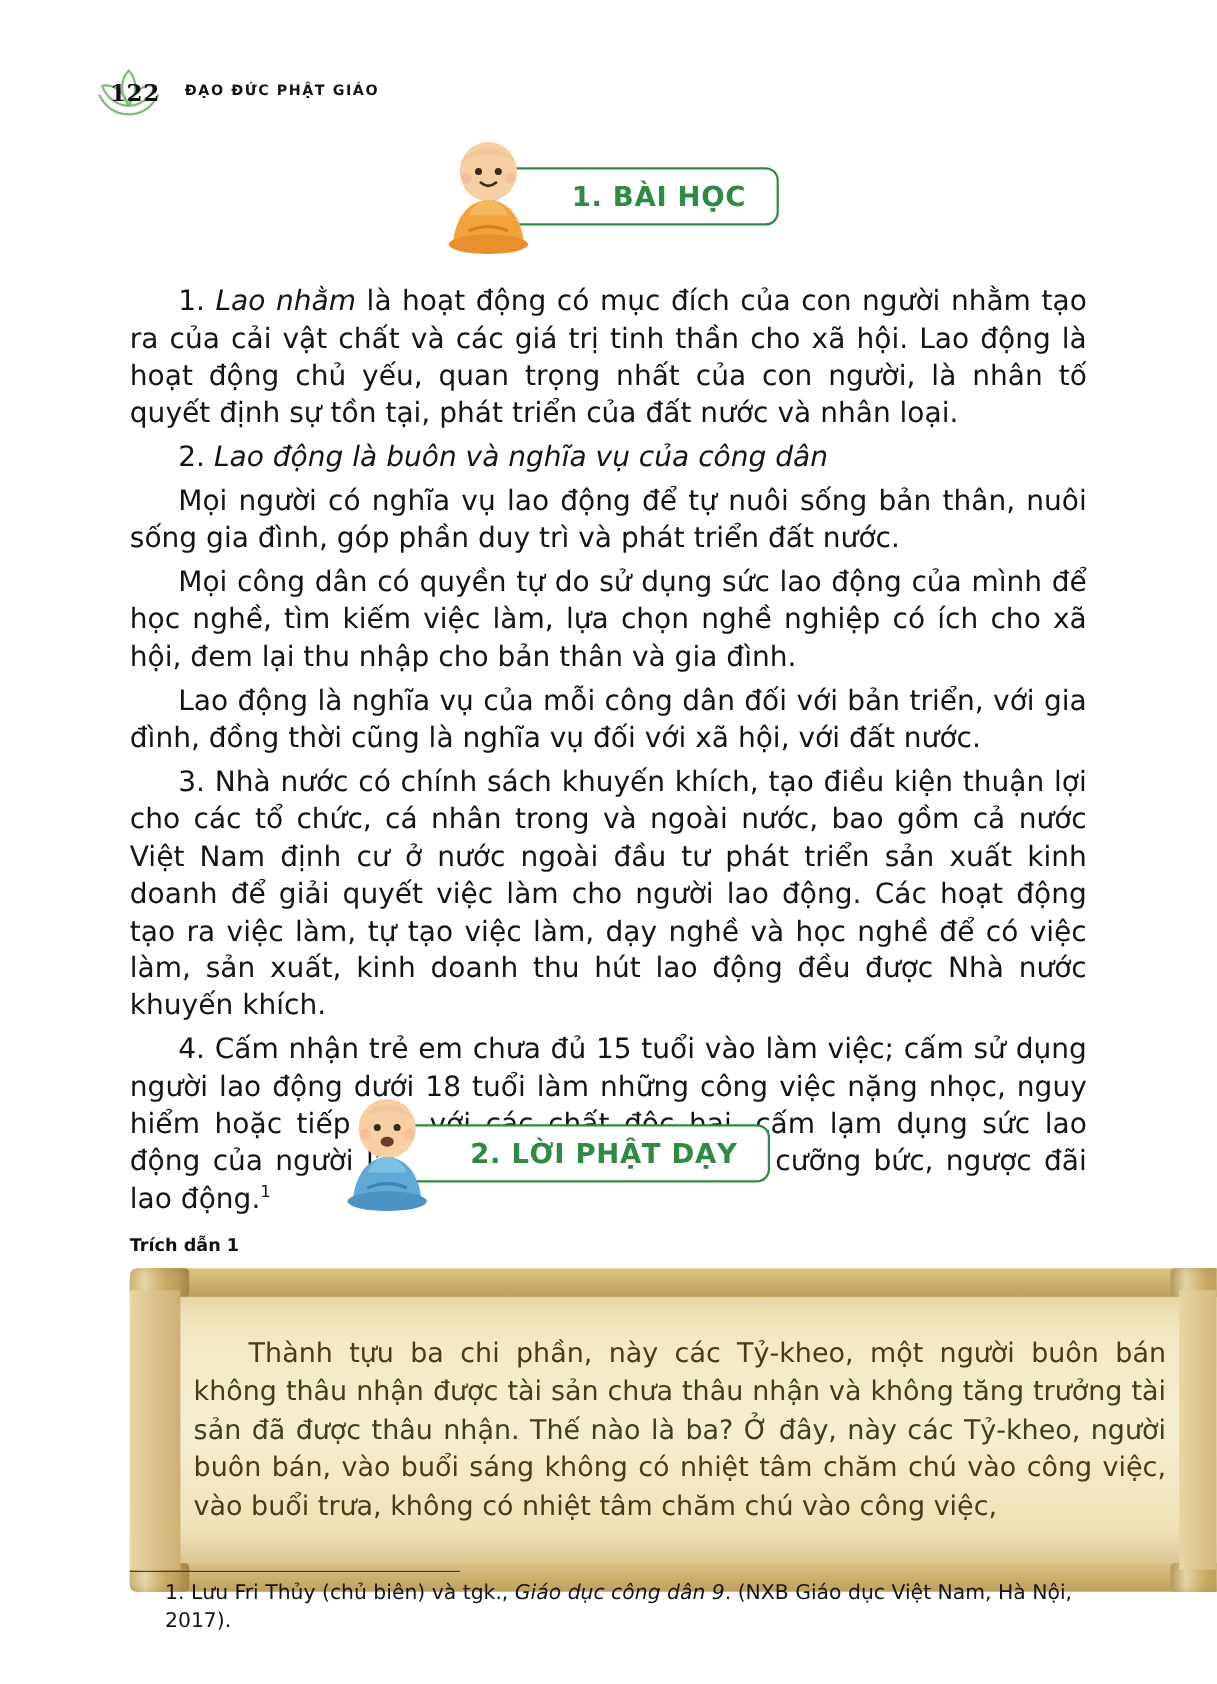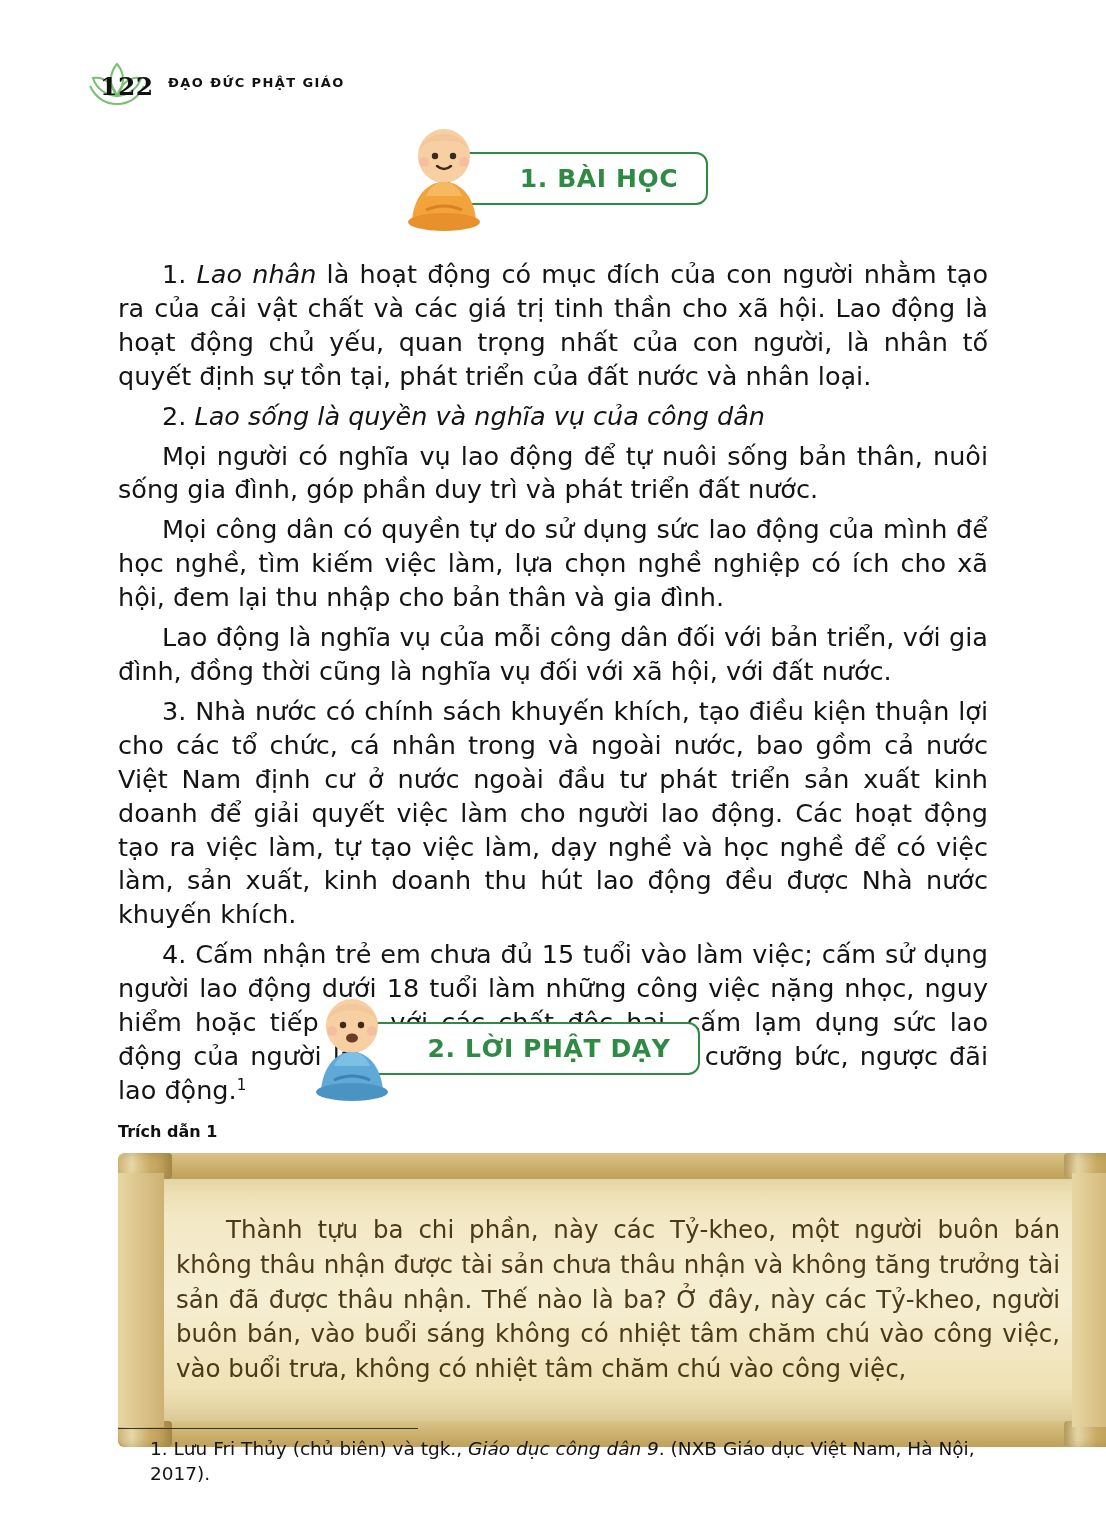--- a/index.html
+++ b/index.html
@@ -28,21 +28,21 @@
   .header-lotus {
     position: relative;
     width: 74px;
     height: 52px;
   }
   .header-lotus svg { display: block; }
   .page-number {
     position: absolute;
     left: 20px;
     top: 16px;
-    font-size: 25px;
+    font-size: 21px;
     font-weight: bold;
     color: #111;
     letter-spacing: 0.5px;
     font-family: "DejaVu Serif", serif;
   }
   .header-title {
     font-size: 13px;
     font-weight: bold;
     letter-spacing: 1.4px;
     color: #111;
@@ -210,22 +210,22 @@
         <path d="M48 58 C40 58 33 64 30 72 L66 72 C63 64 56 58 48 58 Z" fill="#f7b960"></path>
         <ellipse cx="48" cy="98" rx="36" ry="9" fill="#e8912c"></ellipse>
         <path d="M30 86 Q48 78 66 86" stroke="#d9821f" stroke-width="3" fill="none"></path>
       </svg>
     </div>
     <div class="banner-box">1. BÀI HỌC</div>
   </div>
 </div>
 
 <div class="content" style="top: 258px;">
-  <p class="para"><span>1. </span><em>Lao nhân</em><span> là hoạt động có mục đích của con người nhằm tạo ra của cải vật chất và các giá trị tinh thần cho xã hội. Lao động là hoạt động chủ yếu, quan trọng nhất của con người, là nhân tố quyết định sự tồn tại, phát triển của đất nước và nhân loại.</span></p>
-  <p class="para"><span>2. </span><em>Lao sống là quyền và nghĩa vụ của công dân</em><span></span></p>
+  <p class="para"><span>1. </span><em>Lao nhằm</em><span> là hoạt động có mục đích của con người nhằm tạo ra của cải vật chất và các giá trị tinh thần cho xã hội. Lao động là hoạt động chủ yếu, quan trọng nhất của con người, là nhân tố quyết định sự tồn tại, phát triển của đất nước và nhân loại.</span></p>
+  <p class="para"><span>2. </span><em>Lao động là buôn và nghĩa vụ của công dân</em><span></span></p>
   <p class="para">Mọi người có nghĩa vụ lao động để tự nuôi sống bản thân, nuôi sống gia đình, góp phần duy trì và phát triển đất nước.</p>
   <p class="para">Mọi công dân có quyền tự do sử dụng sức lao động của mình để học nghề, tìm kiếm việc làm, lựa chọn nghề nghiệp có ích cho xã hội, đem lại thu nhập cho bản thân và gia đình.</p>
   <p class="para">Lao động là nghĩa vụ của mỗi công dân đối với bản triển, với gia đình, đồng thời cũng là nghĩa vụ đối với xã hội, với đất nước.</p>
   <p class="para">3. Nhà nước có chính sách khuyến khích, tạo điều kiện thuận lợi cho các tổ chức, cá nhân trong và ngoài nước, bao gồm cả nước Việt Nam định cư ở nước ngoài đầu tư phát triển sản xuất kinh doanh để giải quyết việc làm cho người lao động. Các hoạt động tạo ra việc làm, tự tạo việc làm, dạy nghề và học nghề để có việc làm, sản xuất, kinh doanh thu hút lao động đều được Nhà nước khuyến khích.</p>
   <p class="para"><span>4. Cấm nhận trẻ em chưa đủ 15 tuổi vào làm việc; cấm sử dụng người lao động dưới 18 tuổi làm những công việc nặng nhọc, nguy hiểm hoặc tiếp xúc với các chất độc hại, cấm lạm dụng sức lao động của người lao động dưới 18 tuổi. Cấm cưỡng bức, ngược đãi lao động.</span><sup class="fn">1</sup></p>
 </div>
 
 <div class="section-banner" style="position:absolute; top:1022px; left:0; width:1006px;">
   <div class="banner-inner">
     <div class="monk">

